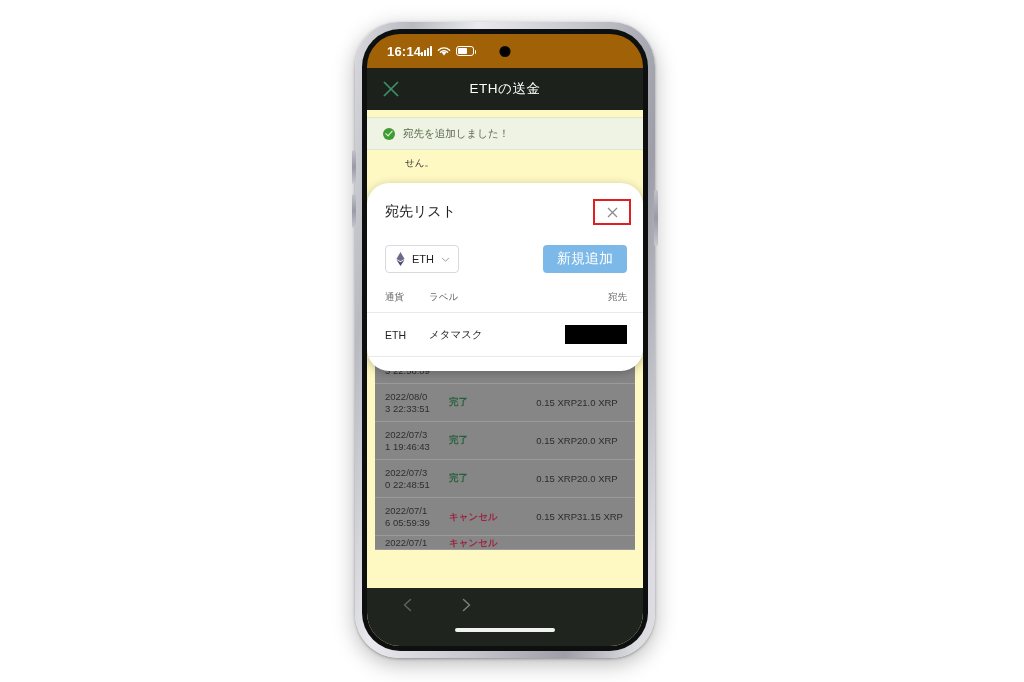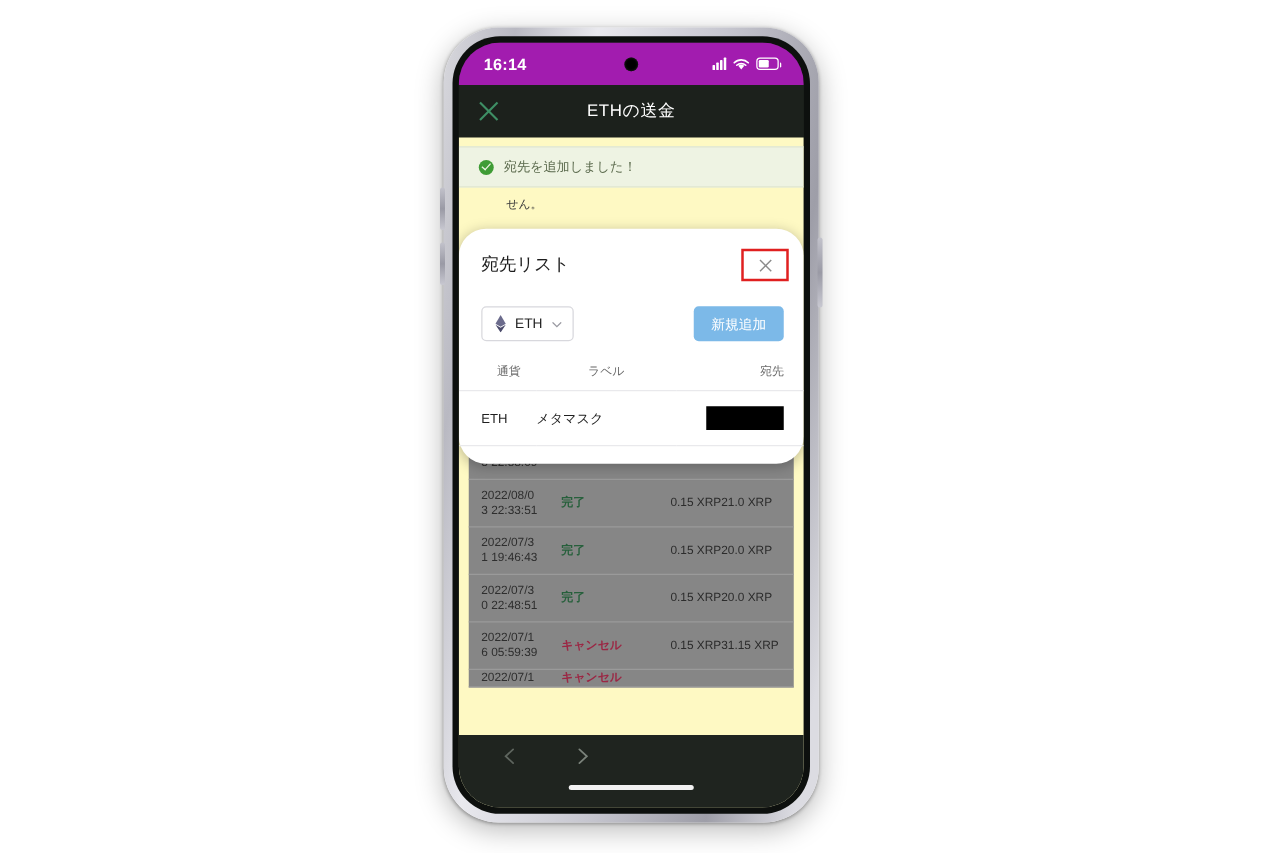--- a/index.html
+++ b/index.html
@@ -39,22 +39,22 @@
     border-radius: 2px;
   }
   #btn-power { right: -3px; top: 168px; width: 4px; height: 56px; }
   #btn-volume-up { left: -3px; top: 128px; width: 4px; height: 34px; }
   #btn-volume-down { left: -3px; top: 172px; width: 4px; height: 34px; }
 
   
   #status-bar {
     position: relative;
     height: 34px;
-    background: #a21caf;
-    display: flex; align-items: center; justify-content: space-between;
+    background: #a16207;
+    display: flex; align-items: center; 
     padding: 17px 20px;
     color: #fff;
   }
   #status-time { font-size: 13px; font-weight: bold; letter-spacing: .2px; }
   #camera-hole {
     position: absolute; left: 50%; top: 12px;
     transform: translateX(-50%);
     width: 11px; height: 11px; border-radius: 50%;
     background: #000;
     box-shadow: inset 0 0 2px #2a2a2a;
@@ -184,28 +184,28 @@
     min-width: 74px;
   }
   #eth-glyph { width: 9px; height: 14px; flex: none; }
   #currency-label { font-size: 11px; color: #222; flex: 1; }
   #chevron-down { width: 9px; height: 9px; flex: none; }
   #add-button {
     background: #7cb9e8;
     color: #fff;
     border: none; border-radius: 4px;
     height: 28px; padding: 0 14px;
-    font-size: 11px;
+    font-size: 14px;
     font-family: inherit;
     cursor: pointer;
   }
   #addr-table { width: 100%; border-collapse: collapse; }
   #addr-table th {
     font-size: 9.5px; font-weight: normal; color: #6a6a6a;
-    text-align: center; padding: 6px 0 8px 0;
+    text-align: left; padding: 6px 0 8px 0;
     border-bottom: 1px solid #e9e9ec;
   }
   #addr-table td {
     font-size: 10.5px; color: #1f1f1f;
     padding: 12px 0; vertical-align: middle;
     border-bottom: 1px solid #e9e9ec;
   }
   .col-cur { width: 62px; padding-left: 18px !important; }
   .col-label { width: 112px; }
   .col-addr { text-align: right; padding-right: 16px !important; }

